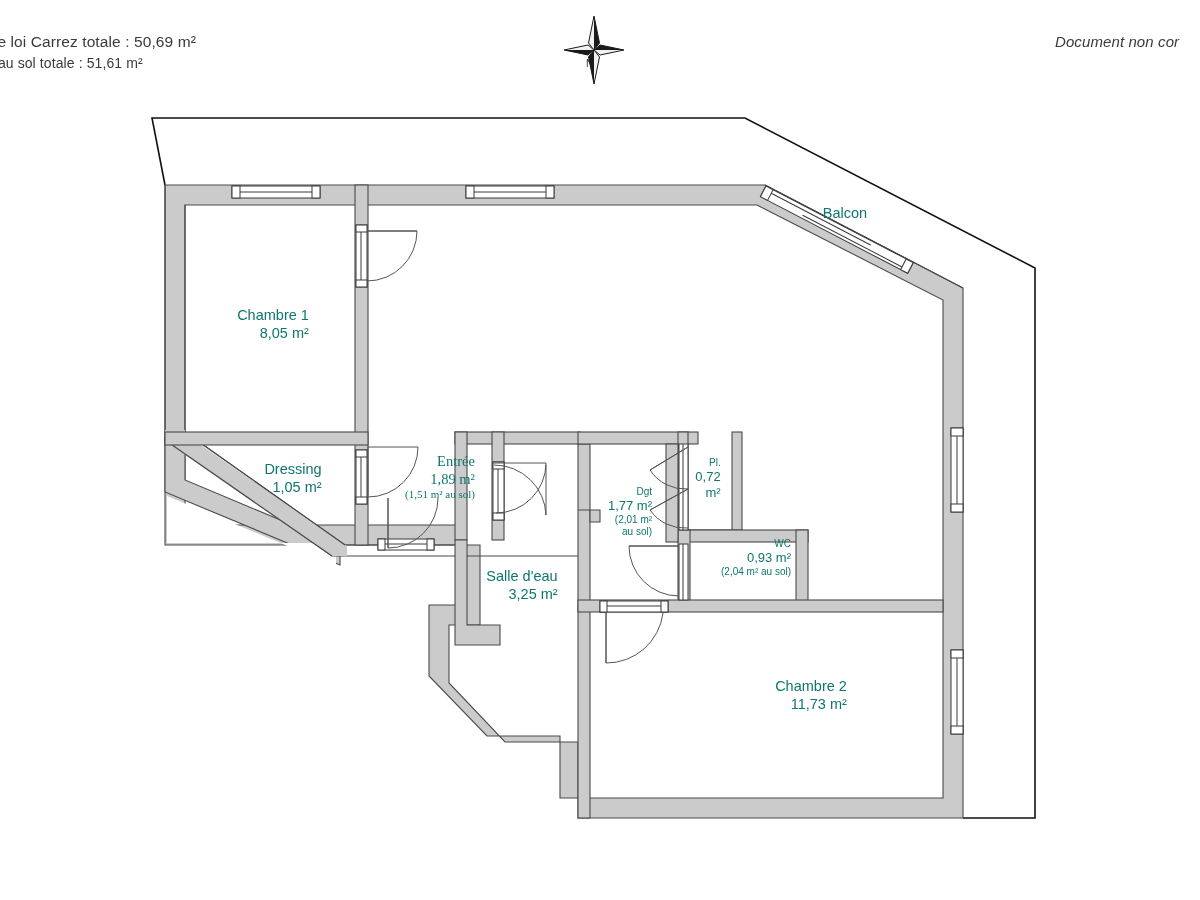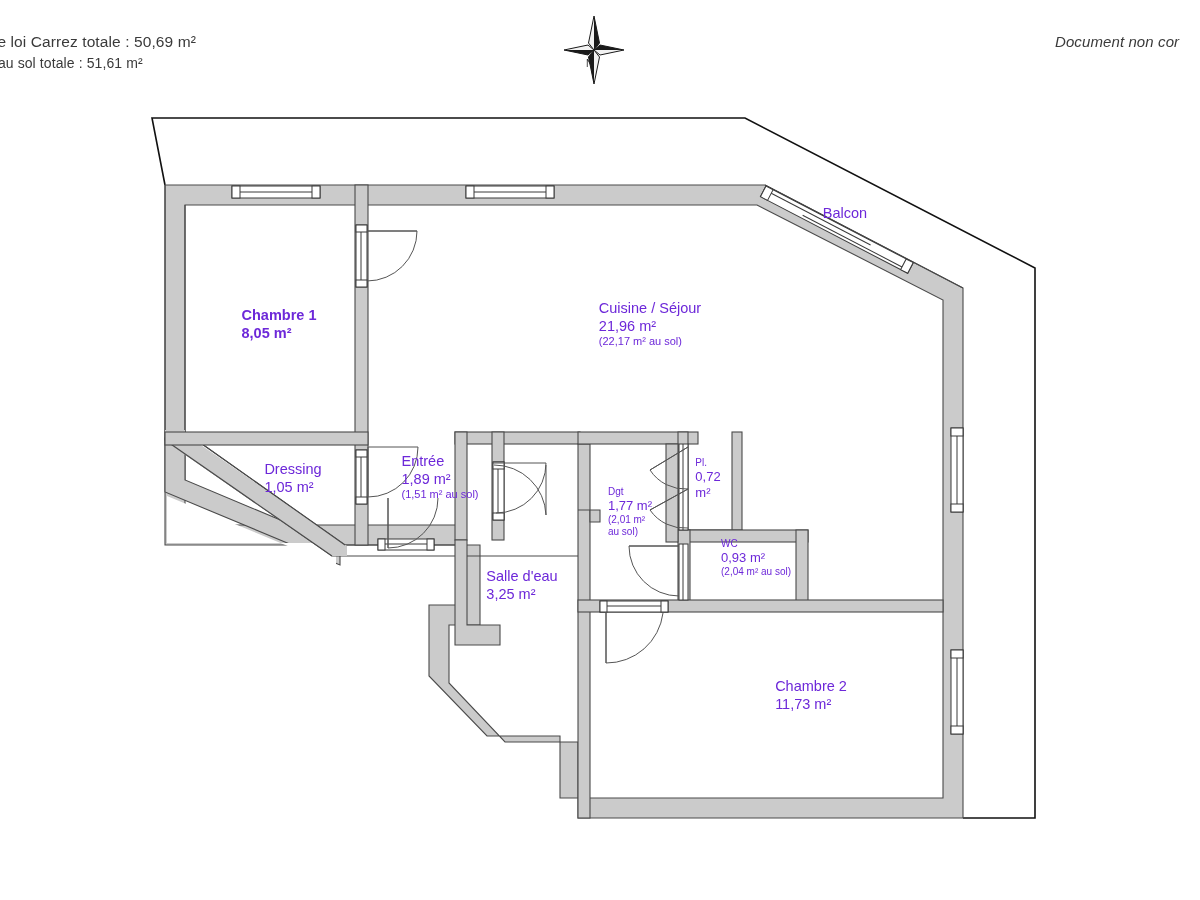--- a/index.html
+++ b/index.html
@@ -4,21 +4,21 @@
 <style>
   html,body{margin:0;padding:0;background:#ffffff;}
   body{width:1200px;height:900px;overflow:hidden;font-family:"Liberation Sans",sans-serif;color:#3c3c3c;}
   #stage{position:relative;width:1200px;height:900px;background:#fff;}
   svg#plan{position:absolute;left:0;top:0;width:1200px;height:900px;}
   .hdr{position:absolute;font-size:15.5px;color:#3a3a3a;white-space:nowrap;letter-spacing:.1px;}
   .hdr-l1{left:-14px;top:33px;}
   .hdr-l2{left:-14px;top:55px;font-size:14px;}
   .hdr-r{left:1055px;top:33px;font-style:italic;font-size:15px;color:#3a3a3a;}
   .compass-n{position:absolute;left:586px;top:58px;font-size:10px;color:#2a2a2a;}
-  .lbl{position:absolute;text-align:left;white-space:nowrap;color:#6d28d9;line-height:1.22;}
+  .lbl{position:absolute;text-align:right;white-space:nowrap;color:#0f766e;line-height:1.22;}
   .lbl .nm{font-size:14.5px;display:block;}
   .lbl .ar{font-size:14.5px;display:block;}
   .lbl .sol{font-size:11px;display:block;}
   .lbl.sm .nm{font-size:10px;}
   .lbl.sm .ar{font-size:13px;}
   .lbl.sm .sol{font-size:10px;}
 </style>
 </head>
 <body>
 
@@ -232,37 +232,32 @@
       <path d="M606,613 L606,663 A57,57 0 0,0 663,613"></path>
       <line x1="606" y1="613" x2="606" y2="663"></line>
     </g>
 
   </svg>
 
   <div class="lbl" style="left:845px;top:205px;transform:translateX(-50%);">
     <span class="nm">Balcon</span>
   </div>
 
-  <div class="lbl" style="left:279px;top:307px;transform:translateX(-50%);font-weight:bold;">
+  <div class="lbl" style="left:273px;top:307px;transform:translateX(-50%);">
     <span class="nm">Chambre 1</span>
     <span class="ar">8,05 m²</span>
   </div>
 
-  <div class="lbl" style="left:650px;top:300px;transform:translateX(-50%);">
-    <span class="nm">Cuisine / Séjour</span>
-    <span class="ar">21,96 m²</span>
-    <span class="sol">(22,17 m² au sol)</span>
-  </div>
 
   <div class="lbl" style="left:293px;top:461px;transform:translateX(-50%);">
     <span class="nm">Dressing</span>
     <span class="ar">1,05 m²</span>
   </div>
 
-  <div class="lbl" style="left:440px;top:453px;transform:translateX(-50%);">
+  <div class="lbl" style="left:440px;top:453px;transform:translateX(-50%);font-family:Liberation Serif, serif;">
     <span class="nm">Entrée</span>
     <span class="ar">1,89 m²</span>
     <span class="sol">(1,51 m² au sol)</span>
   </div>
 
   <div class="lbl" style="left:522px;top:568px;transform:translateX(-50%);">
     <span class="nm">Salle d'eau</span>
     <span class="ar">3,25 m²</span>
   </div>
 

